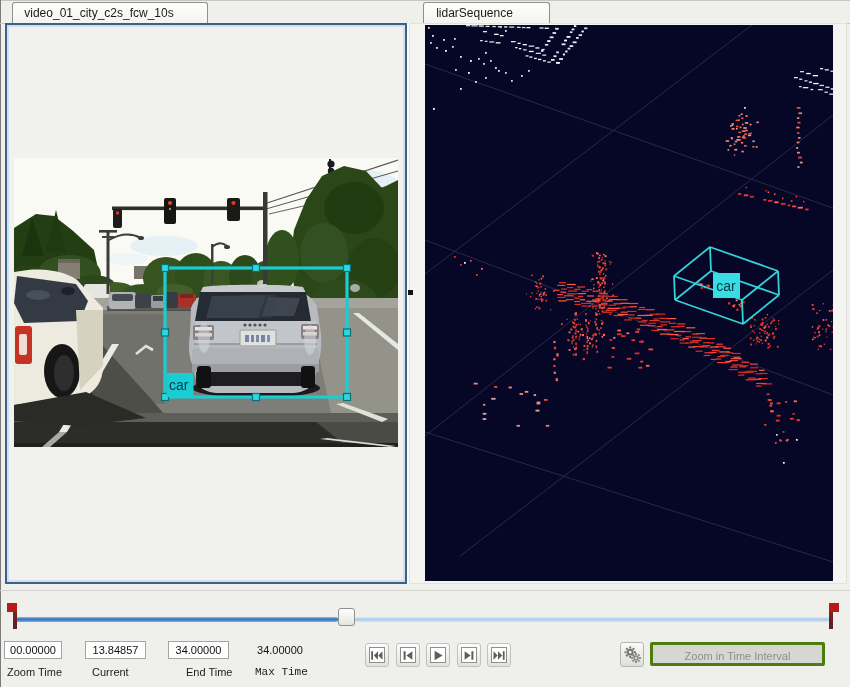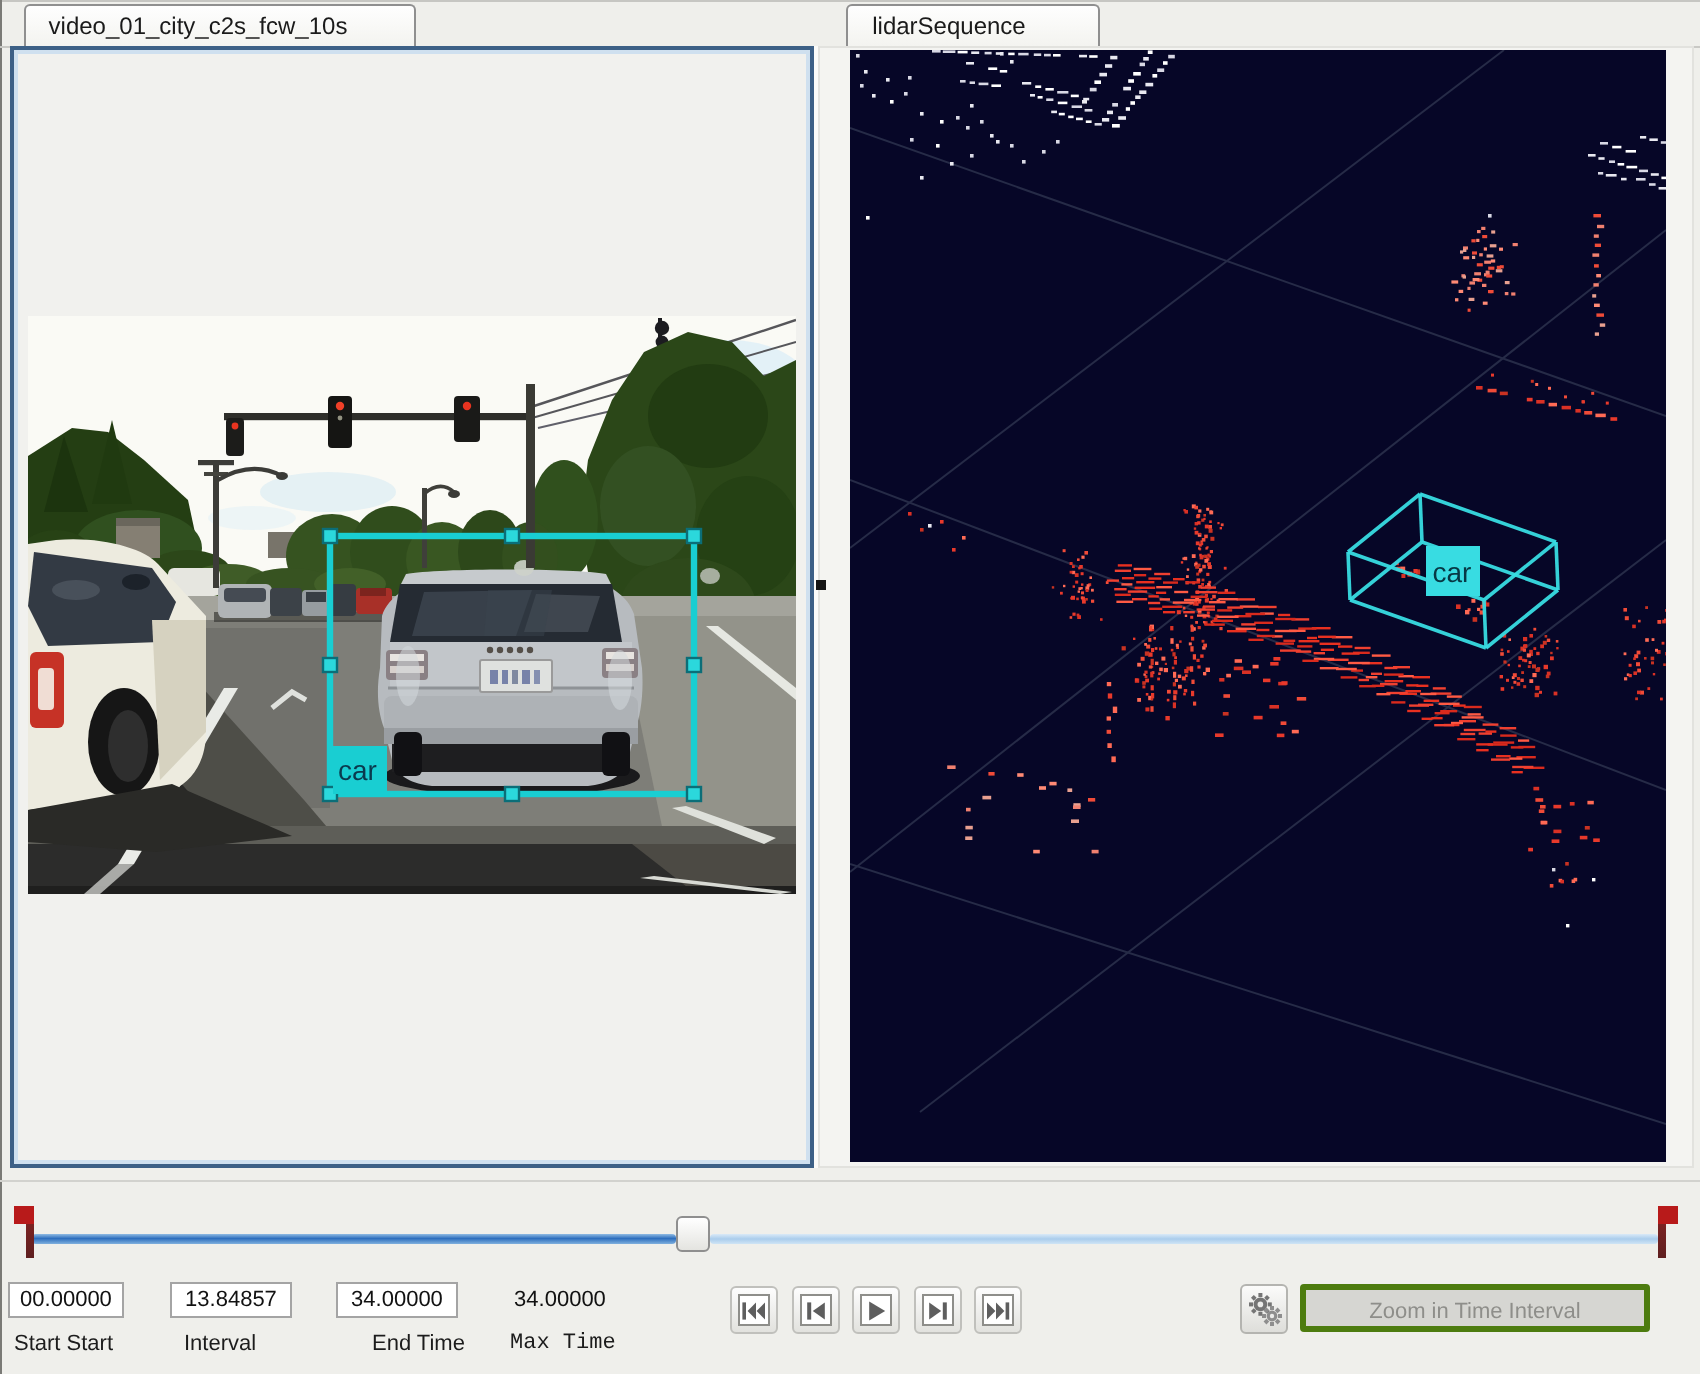--- a/index.html
+++ b/index.html
@@ -961,22 +961,22 @@
 <div class="abs" style="left:355px; top:617px; width:474px; height:5px; background:linear-gradient(#d9e9f7,#aacdec 50%,#cfe4f5); border-radius:2px;"></div>
 <div class="abs" style="left:338px; top:608px; width:17px; height:18px; background:linear-gradient(#ffffff,#e4e4e0); border:1px solid #8f8f8f; border-radius:3px;"></div>
 <div class="abs" style="left:13px; top:603px; width:3.5px; height:26px; background:linear-gradient(#8a2424,#5e1f1f);"></div>
 <div class="abs" style="left:6.5px; top:603px; width:10px; height:8.5px; background:#b81a1a;"></div>
 <div class="abs" style="left:829px; top:603px; width:3.5px; height:26px; background:linear-gradient(#8a2424,#5e1f1f);"></div>
 <div class="abs" style="left:829px; top:603px; width:10px; height:8.5px; background:#b81a1a;"></div>
 <div class="field" style="left:4px; width:58px;">00.00000</div>
 <div class="field" style="left:85px; width:61px;">13.84857</div>
 <div class="field" style="left:168px; width:61px;">34.00000</div>
 <div class="abs" style="left:252px; top:644px; width:56px; font-size:11px; color:#111; text-align:center;">34.00000</div>
-<div class="lbl" style="left:7px;">Start Start</div>
-<div class="lbl" style="left:92px;">Interval</div>
+<div class="lbl" style="left:7px;">Zoom Time</div>
+<div class="lbl" style="left:92px;">Current</div>
 <div class="lbl" style="left:174px;padding-left:12px;">End Time</div>
 <div class="lbl" style="left:255px;font-family:Liberation Mono, monospace;">Max Time</div>
 <div class="pbtn" style="left:365.0px">
     <div class="pbtn-in">
       <svg width="12" height="11" viewBox="0 0 12 11">
         <rect x="0.2" y="1.2" width="1.8" height="8.6" fill="#5e5e5e"></rect>
         <polygon points="7,1.2 7,9.8 2.8,5.5" fill="#5e5e5e"></polygon>
         <polygon points="11.5,1.2 11.5,9.8 7.3,5.5" fill="#5e5e5e"></polygon>
       </svg>
     </div>

